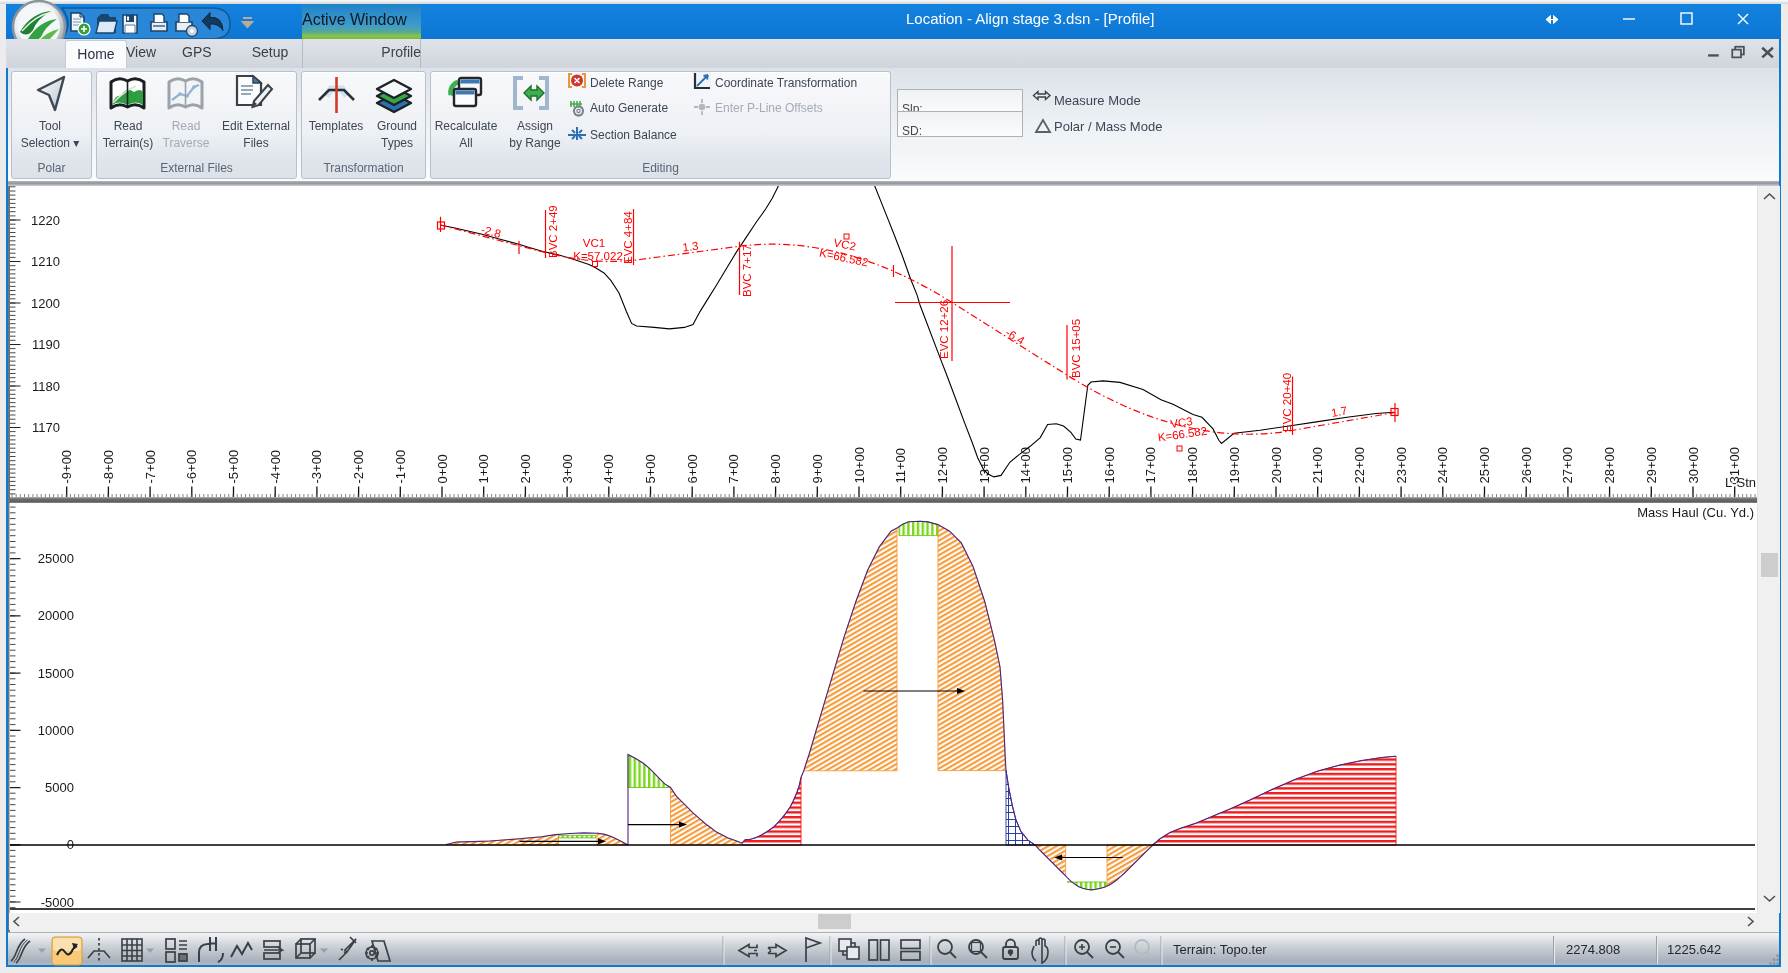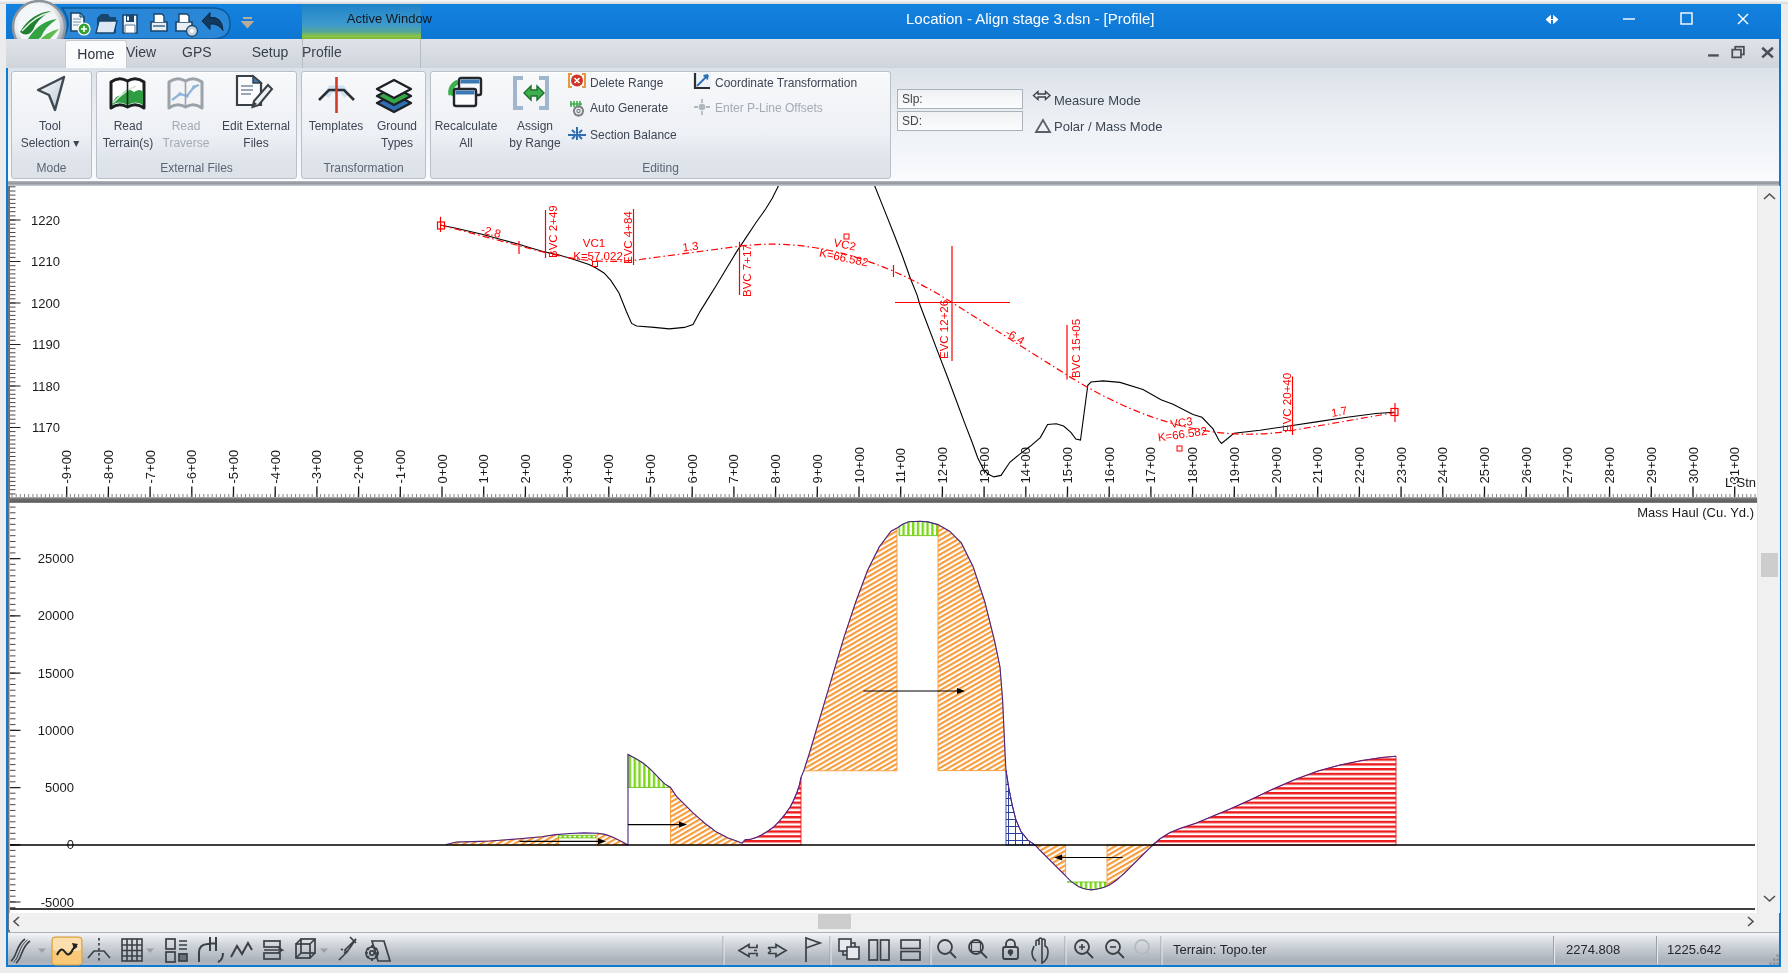--- a/index.html
+++ b/index.html
@@ -9,21 +9,21 @@
 .ttext{position:absolute;left:906px;top:10px;color:#fff;font-size:15px;white-space:nowrap}
 .tabrow{position:absolute;left:6px;top:39px;width:1773px;height:29px;background:linear-gradient(#dfe3e9,#d0d5dc)}
 .tab{position:absolute;top:44px;font-size:14px;color:#383f48}
 .hometab{position:absolute;left:65px;top:40px;width:62px;height:28px;background:#fafbfc;border:1px solid #c6cbd2;border-bottom:none;border-radius:3px 3px 0 0;text-align:center;font-size:14px;color:#2b3440;line-height:27px}
 .ribbon{position:absolute;left:8px;top:68px;width:1771px;height:113px;background:linear-gradient(#dce2e9,#ecf0f4 45%,#f9fbfd)}
 .grp{position:absolute;top:3px;border:1px solid #bac0c9;border-radius:3px;background:linear-gradient(#f8f9fb,#edf0f4 58%,#e0e5ec 82%,#dde2e9);box-shadow:inset 0 1px 0 #fff}
 .glabel{position:absolute;left:0;right:0;bottom:3px;text-align:center;font-size:12px;color:#5c6575}
 .btxt{position:absolute;text-align:center;font-size:12px;color:#3d4654;line-height:17px;white-space:nowrap}
 .stxt{position:absolute;font-size:12px;color:#3d4654;white-space:nowrap}
 .dis{color:#a3abb5}
-.field{position:absolute;width:126px;height:20px;border:1px solid #abb2bb;background:linear-gradient(#f0f1f3,#fbfcfd);font-size:12px;color:#444;padding:2px 4px}
+.field{position:absolute;width:126px;height:20px;border:1px solid #abb2bb;background:linear-gradient(#f0f1f3,#fbfcfd);font-size:12px;color:#444;padding:12px 4px}
 .splitter{position:absolute;left:8px;top:497px;width:1749px;height:6px;background:linear-gradient(#b9b9b9,#6f6f6f 30%,#606060 75%,#8b8b8b)}
 .vscroll{position:absolute;left:1757px;top:186px;width:23px;height:727px;background:#f0f0f0;border-left:1px solid #e2e2e2}
 .vthumb{position:absolute;left:3px;top:367px;width:17px;height:24px;background:#cdcdcd}
 .hscroll{position:absolute;left:9px;top:913px;width:1770px;height:17px;background:#f0f0f0}
 .hthumb{position:absolute;left:809px;top:1px;width:33px;height:15px;background:#cdcdcd}
 .statusbar{position:absolute;left:8px;top:932px;width:1771px;height:33px;background:linear-gradient(#f3f4f6,#cfd4da 38%,#a9b0ba 88%,#b2b8c1);border-top:1px solid #aab0b8}
 .sbsep{position:absolute;top:936px;width:1px;height:28px;background:#9aa0a8;box-shadow:1px 0 0 #e8eaee}
 .sbtext{position:absolute;top:942px;font-size:13px;color:#24282e;white-space:nowrap}
 svg{position:absolute;overflow:visible}
 svg text{font-family:"Liberation Sans",sans-serif}
@@ -78,47 +78,47 @@
       </radialGradient>
     </defs>
 <circle cx="30" cy="28" r="26" fill="url(#lg1)" stroke="#8d959c" stroke-width="2.5"></circle>
 <circle cx="30" cy="28" r="21" fill="#f4f7f9"></circle>
 <path d="M11 33 Q22 14 42 12 Q28 20 24 31 Q18 39 11 33 Z" fill="#1f8030"></path>
 <path d="M19 40 Q30 22 48 20 Q36 28 32 38 Q26 44 19 40 Z" fill="#33a342"></path>
 <path d="M27 45 Q38 32 50 30 Q41 40 37 44 Q31 48 27 45 Z" fill="#5cbb4a"></path>
 <path d="M13 32 Q27 16 43 13" stroke="#e2f0e2" stroke-width="1.3" fill="none"></path>
 </svg>
 <div class="abs" style="left:302px;top:4px;width:119px;height:35px;background:linear-gradient(#1f83c9,#3e9acc 60%,#57a895 80%,#8dc540 92%,#7ab63c)"></div>
-<div class="abs" style="left:302px;top:11px;width:130px;text-align:right;font-size:13px;color:#10181f">Active Window</div>
+<div class="abs" style="left:302px;top:11px;width:130px;text-align:left;font-size:16px;color:#10181f">Active Window</div>
 <div class="ttext">Location - Align stage 3.dsn - [Profile]</div>
 <svg class="abs" style="left:1530px;top:0" width="240" height="38" viewBox="0 0 240 38">
 <path d="M16 19.5 h12 M16 19.5 l4.5 -4 v8 z M28 19.5 l-4.5 -4 v8 z" stroke="#fff" stroke-width="1" fill="#fff"></path>
 <path d="M93 19 h12" stroke="#fff" stroke-width="1.4"></path>
 <rect x="151" y="13" width="11" height="11" fill="none" stroke="#fff" stroke-width="1.4"></rect>
 <path d="M208 14 l10 10 M218 14 l-10 10" stroke="#fff" stroke-width="1.4"></path>
 </svg>
 <div class="tabrow"></div>
 <div class="hometab" style="color:#2b3440">Home</div>
 <div class="tab" style="left:126px;width:62px;text-align:left">View</div>
 <div class="tab" style="left:182px;width:62px;text-align:left">GPS</div>
 <div class="tab" style="left:239px;width:62px;text-align:center">Setup</div>
 <div class="abs" style="left:302px;top:39px;width:119px;height:29px;border-left:1px solid #b6bcc4;border-right:1px solid #b6bcc4"></div>
-<div class="tab" style="left:302px;width:119px;text-align:left;color:#3c434e">Profile</div>
+<div class="tab" style="left:302px;width:119px;text-align:right;color:#3c434e">Profile</div>
 <svg class="abs" style="left:1695px;top:39px" width="90" height="29" viewBox="0 0 90 30">
 <path d="M12 17 h11" stroke="#4a4f57" stroke-width="2.4"></path>
 <g stroke="#4a4f57" fill="none" stroke-width="1.8">
       <rect x="40" y="8" width="9" height="8"></rect>
       <rect x="37" y="11" width="9" height="8" fill="#d7dbe1"></rect>
     </g>
 <path d="M68 9 l11 10 M79 9 l-11 10" stroke="#4a4f57" stroke-width="2.6"></path>
 </svg>
 <div class="ribbon"></div>
 <div class="abs" style="top:68px;left:0;width:100%;height:113px">
 <div class="grp" style="left:11px;width:81px;height:108px">
-      <div class="glabel">Mode</div>
+      <div class="glabel">Polar</div>
     </div>
 <div class="grp" style="left:96px;width:201px;height:108px">
       <div class="glabel">External Files</div>
     </div>
 <div class="grp" style="left:301px;width:125px;height:108px">
       <div class="glabel">Transformation</div>
     </div>
 <div class="grp" style="left:430px;width:461px;height:108px">
       <div class="glabel">Editing</div>
     </div>

